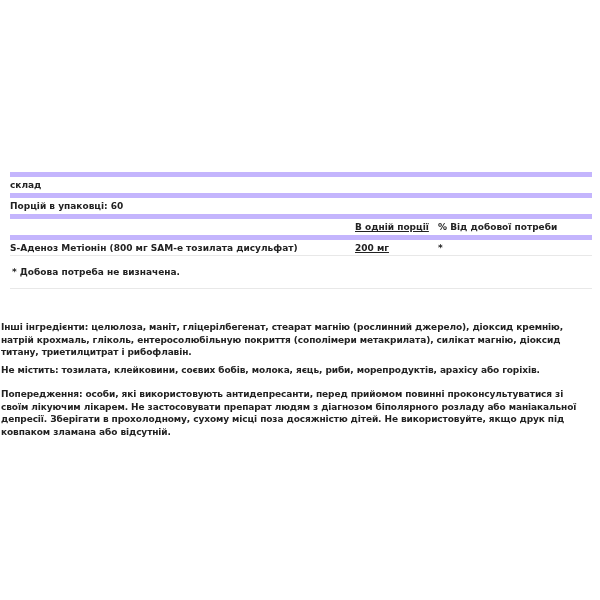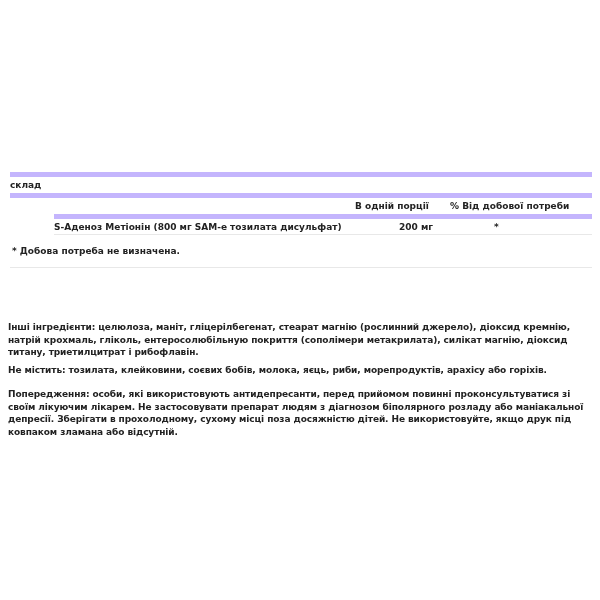--- a/index.html
+++ b/index.html
@@ -1,32 +1,35 @@
 <!DOCTYPE html>
 <html><head>
   <meta charset="utf-8">
   <style>
     html, body { margin: 0; padding: 0; background: #ffffff; }
     body { width: 600px; height: 600px; position: relative; overflow: hidden;
       font-family: "DejaVu Sans", sans-serif; color: #222222; font-weight: bold; font-size: 9px; }
     .wrap { position: absolute; left: 10px; top: 172px; width: 582px; }
     .row { height: 21px; border-top: 5px solid #c4b5fd; display: flex; align-items: center; position: relative; box-sizing: border-box; }
-    .row.last { border-bottom: 1px solid #e8e8e8; margin-left: 44px; }
+    .row.last { border-bottom: 1px solid #e8e8e8; }
     .col1 { position: absolute; left: 0; }
-    .col2 { position: absolute; left: 345px; }
-    .col3 { position: absolute; left: 440px; }
+    .col2 { position: absolute; left: 345px; text-decoration: underline; }
+    .col3 { position: absolute; left: 428px; }
     .foot { height: 33px; display: flex; align-items: center; border-bottom: 1px solid #e8e8e8; box-sizing: border-box; padding-left: 2px; }
-    .para { position: absolute; left: 8px; width: 585px; line-height: 12.5px; font-size: 9px; letter-spacing: -0.1px; }
+    .para { position: absolute; left: 1px; width: 585px; line-height: 12.5px; font-size: 9px; letter-spacing: -0.1px; }
   </style>
 </head>
 <body>
 
 <div class="wrap">
   <div class="row">
     <span class="col1">склад</span>
+  </div>
+  <div class="row">
+    <span class="col1">Порцій в упаковці: 60</span>
   </div>
   <div class="row">
     <span class="col2">В одній порції</span>
     <span class="col3">% Від добової потреби</span>
   </div>
   <div class="row last">
     <span class="col1">S-Аденоз Метіонін (800 мг SAM-е тозилата дисульфат)</span>
     <span class="col2">200 мг</span>
     <span class="col3">*</span>
   </div>

